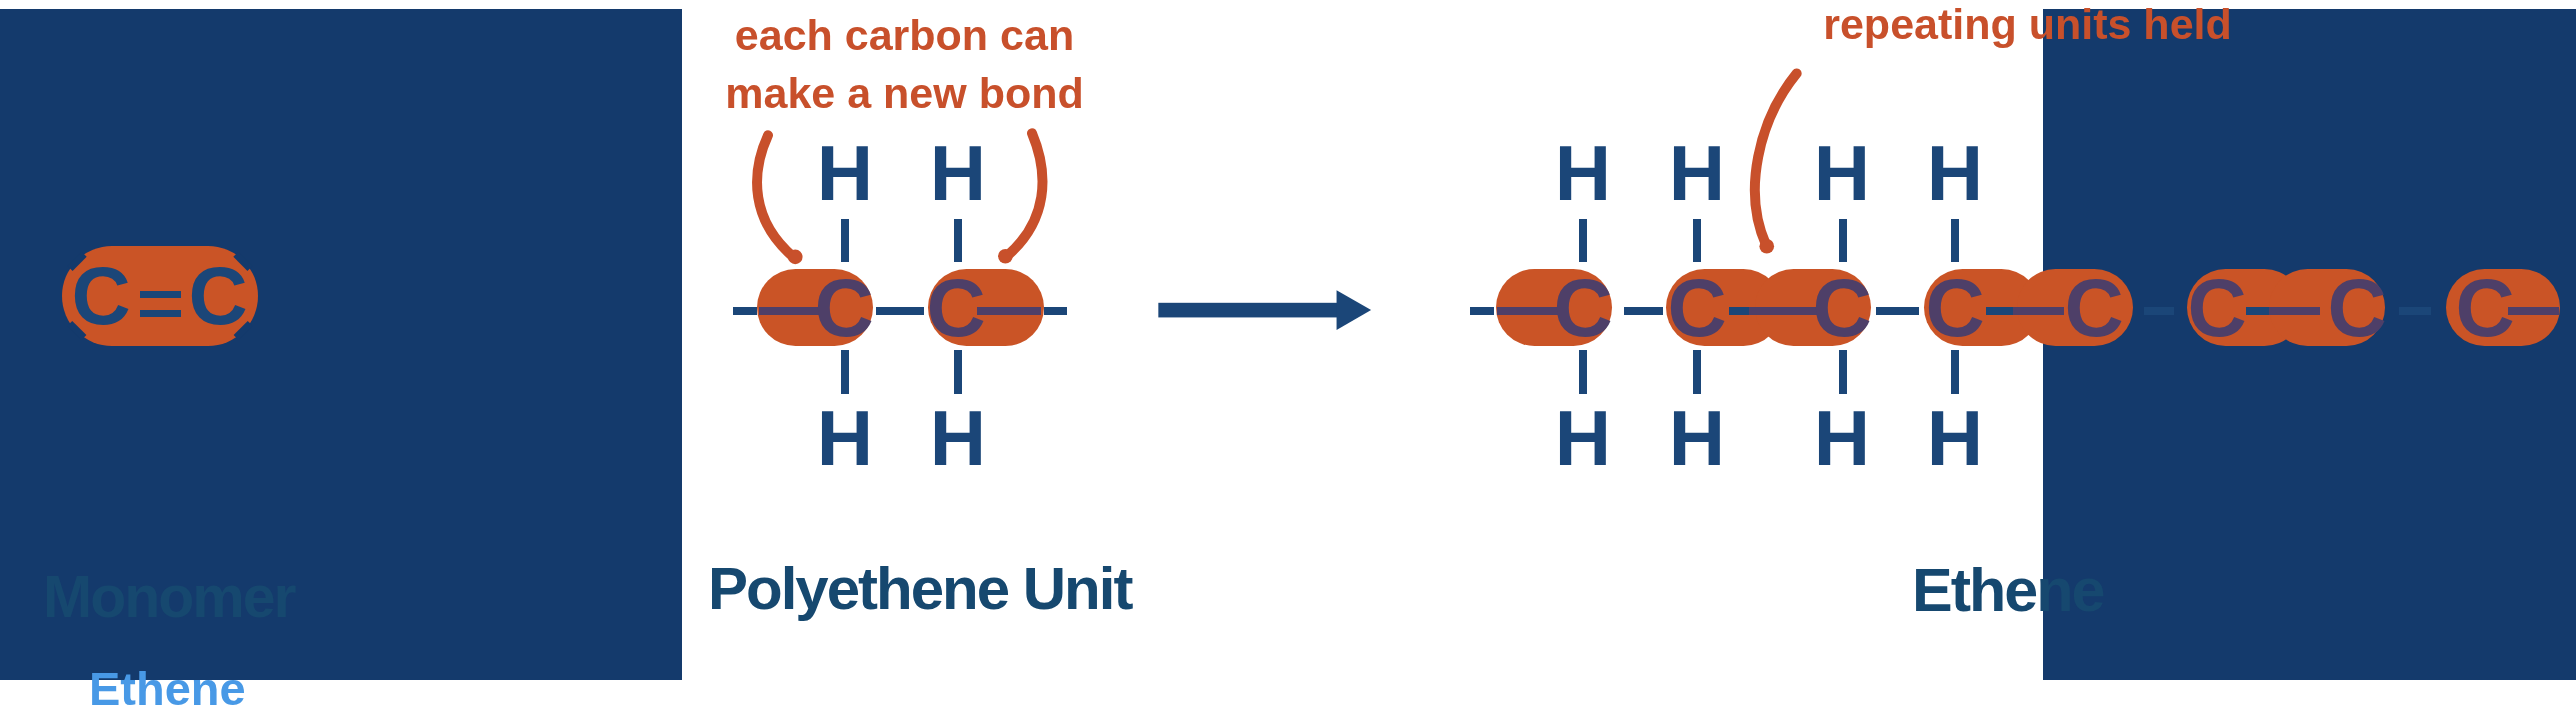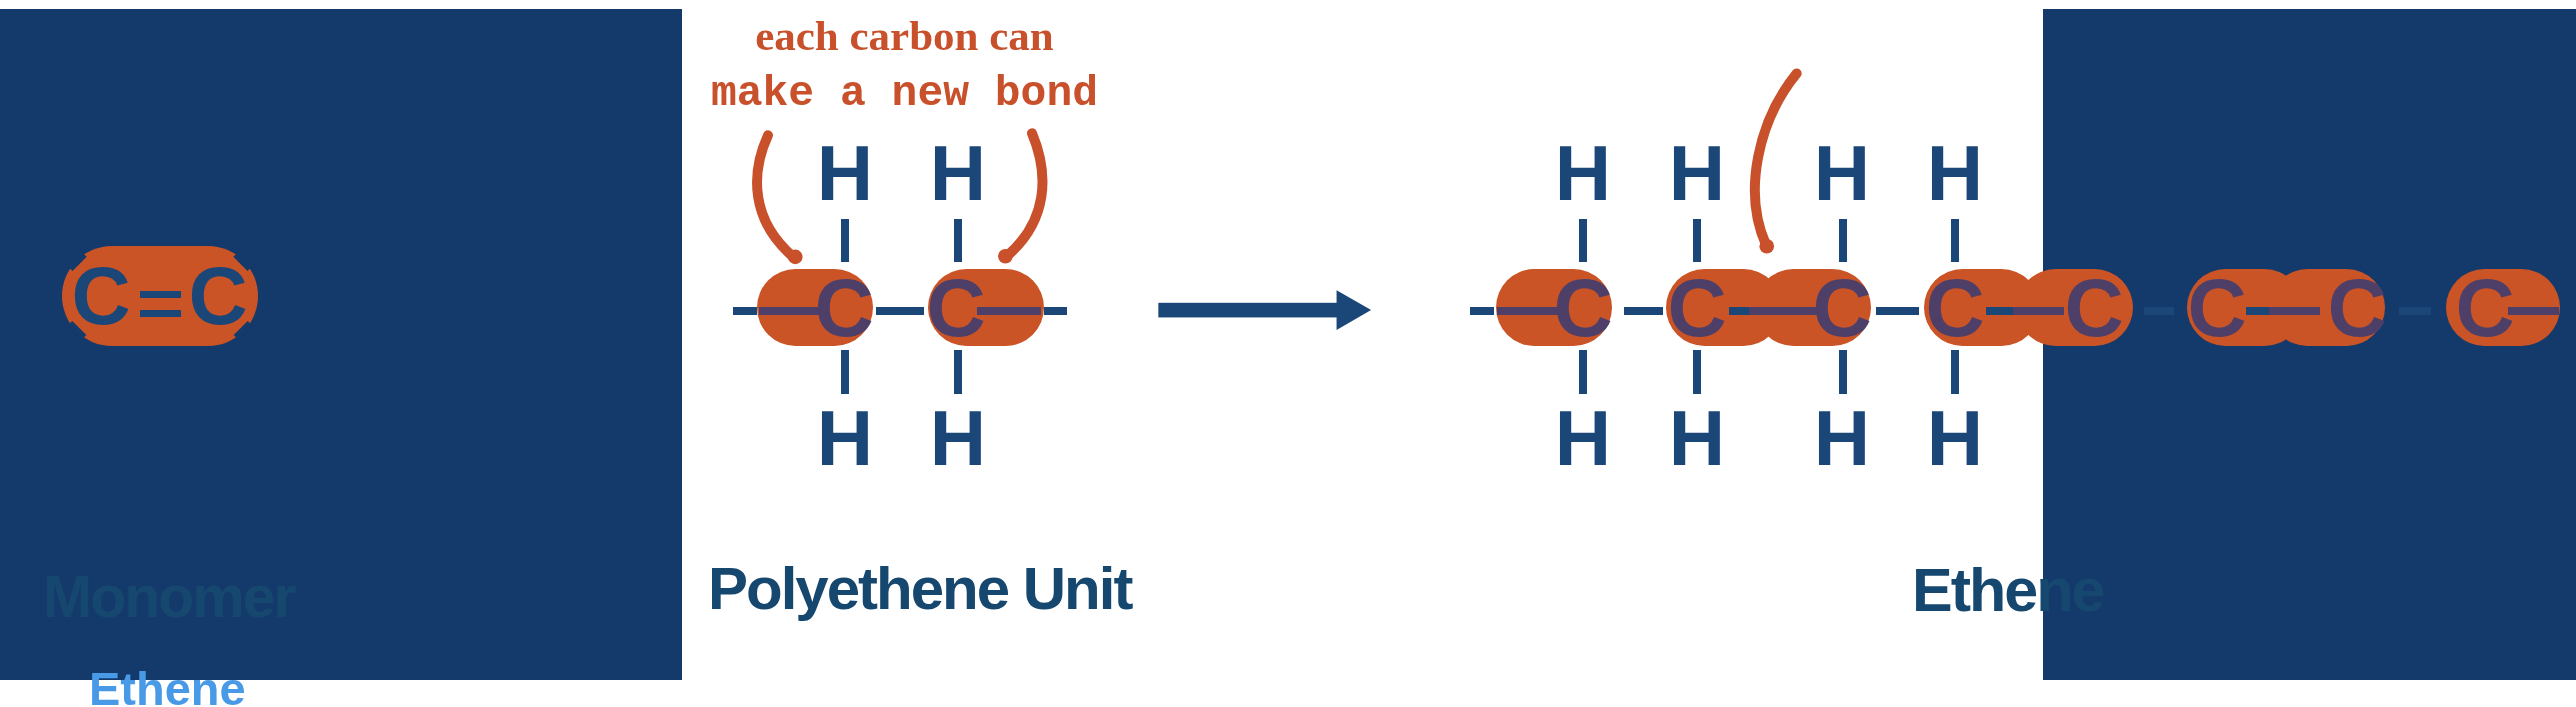--- a/index.html
+++ b/index.html
@@ -45,22 +45,22 @@
   <div class="notch" style="left:233px;top:258px;transform:rotate(45deg);"></div>
   <div class="notch" style="left:67px;top:327px;transform:rotate(45deg);"></div>
   <div class="notch" style="left:233px;top:327px;transform:rotate(-45deg);"></div>
   <div class="atom cnavy" style="left:58px;top:246px;">C</div>
   <div class="atom cnavy" style="left:175px;top:246px;">C</div>
   <div class="eq" style="left:140px;top:291px;"></div>
   <div class="eq" style="left:140px;top:310px;"></div>
   <div class="label" style="left:43px;top:568px;font-size:59px;">Monomer</div>
   <div class="sub" style="left:89px;top:665px;font-size:47px;">Ethene</div>
 
-  <div class="ann" style="left:672px;top:10.6px;font-family:Liberation Serif, serif;">each carbon can</div>
-  <div class="ann" style="left:672px;top:69px;font-family:Liberation Mono, monospace;">make a new bond</div>
+  <div class="ann" style="left:672px;top:10.6px;">each carbon can</div>
+  <div class="ann" style="left:672px;top:69px;">make a new bond</div>
 
   <div class="atom h" style="left:802px;top:133px;">H</div>
   <div class="atom h" style="left:915px;top:133px;">H</div>
 
   <div class="vbond" style="left:841px;top:219px;height:43px;"></div>
   <div class="vbond" style="left:954px;top:219px;height:43px;"></div>
   <div class="vbond" style="left:841px;top:350px;height:44px;"></div>
   <div class="vbond" style="left:954px;top:350px;height:44px;"></div>
 
   <div class="pill" style="left:757px;top:269px;width:116px;height:77px;"></div>
@@ -72,20 +72,21 @@
   <div class="pbond" style="left:977px;width:64px;"></div>
   <div class="hbond" style="left:1044px;width:22.6px;"></div>
 
   <div class="atom c" style="left:801px;top:269px;">C</div>
   <div class="atom c" style="left:913px;top:269px;">C</div>
 
   <div class="atom h" style="left:802px;top:398px;">H</div>
   <div class="atom h" style="left:915px;top:398px;">H</div>
   <div class="label" style="left:708px;top:559px;">Polyethene Unit</div>
 
+  <div class="ann" style="left:1795px;top:0px;">repeating units held</div>
 
   <div class="atom h" style="left:1540px;top:133px;">H</div>
   <div class="atom h" style="left:1654px;top:133px;">H</div>
   <div class="atom h" style="left:1799px;top:133px;">H</div>
   <div class="atom h" style="left:1912px;top:133px;">H</div>
 
   <div class="vbond" style="left:1579px;top:219px;height:43px;"></div>
   <div class="vbond" style="left:1693px;top:219px;height:43px;"></div>
   <div class="vbond" style="left:1839px;top:219px;height:43px;"></div>
   <div class="vbond" style="left:1951px;top:219px;height:43px;"></div>

